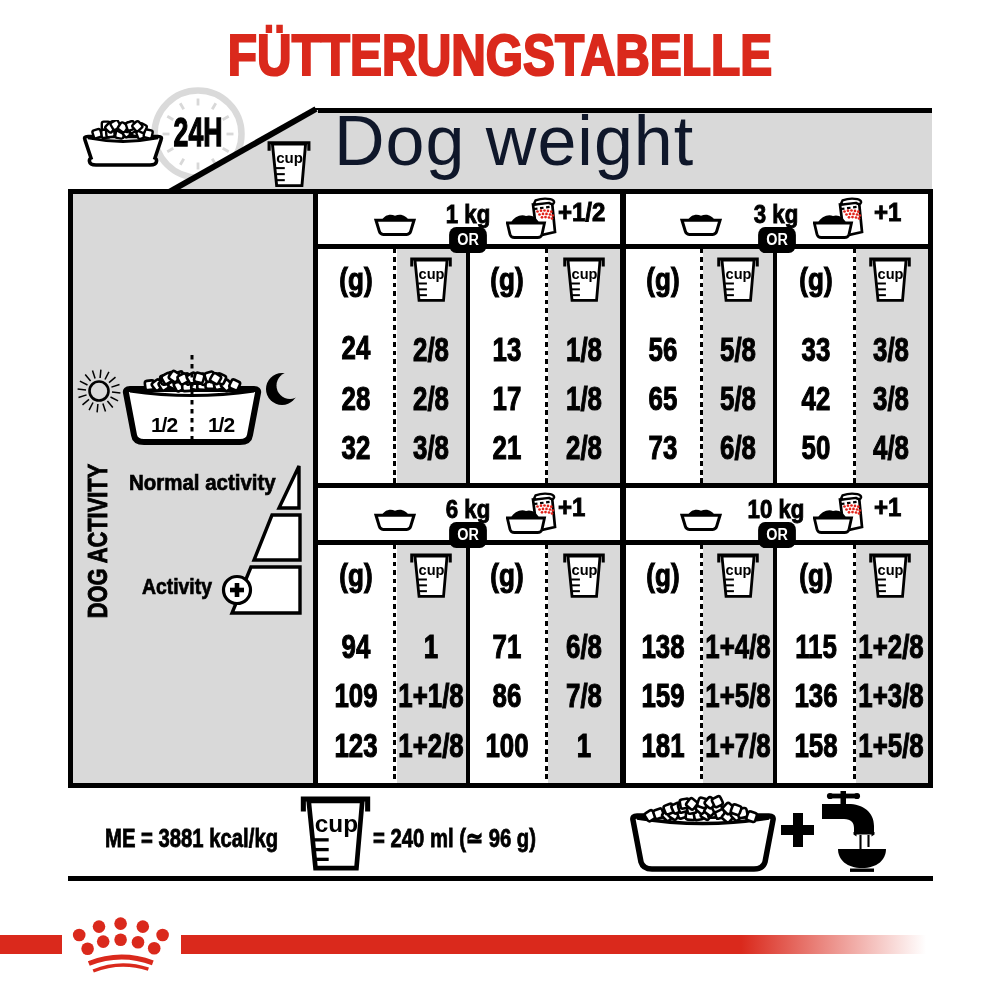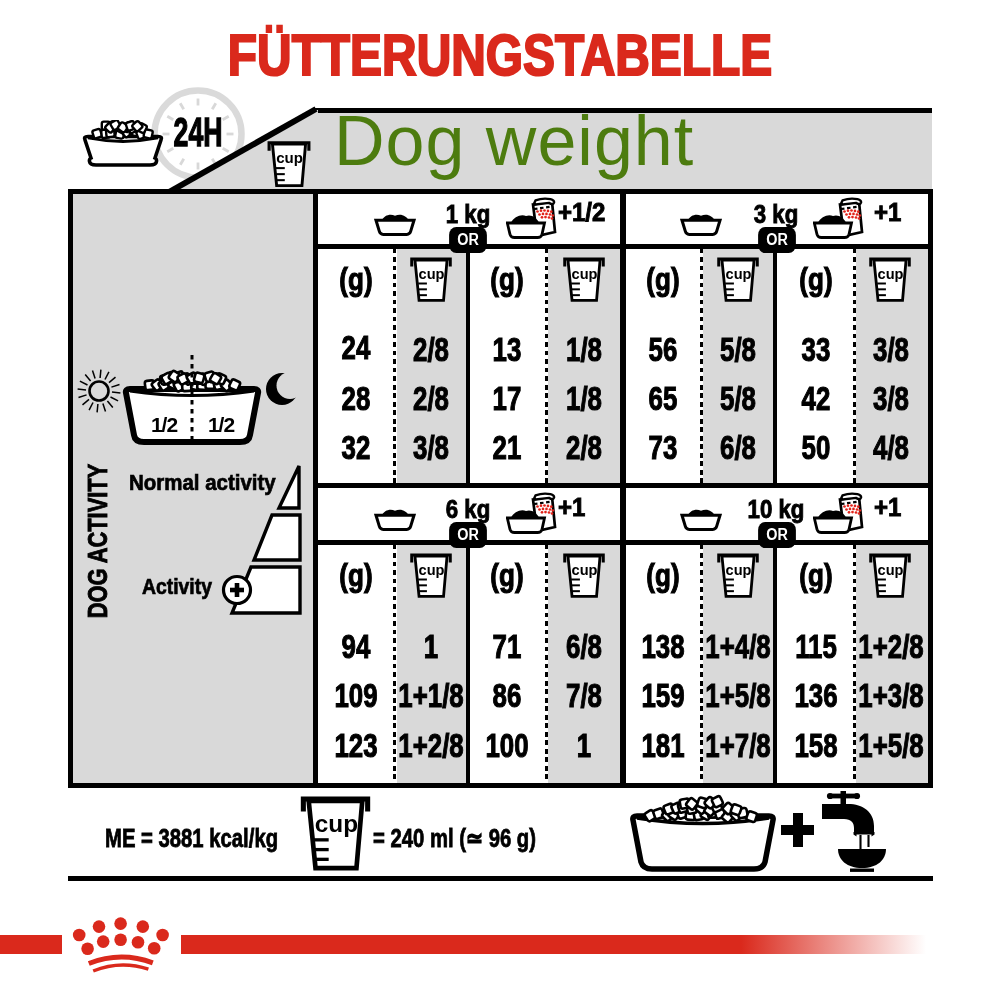--- a/index.html
+++ b/index.html
@@ -65,21 +65,21 @@
       <rect x="45.5" y="1.7" width="8.2" height="8.2" rx="2.0" transform="rotate(72 49.6 5.8)" fill="#fff" stroke="#000" stroke-width="2.4"></rect>
       <rect x="52.2" y="2.1" width="8.2" height="8.2" rx="2.0" transform="rotate(48 56.3 6.2)" fill="#fff" stroke="#000" stroke-width="2.4"></rect>
 </svg>
 
 <div class="abs gray" style="left:313px;top:108px;width:619px;height:85px;"></div>
 
 <div class="ln" style="left:313px;top:108px;width:619px;height:5px;"></div>
 
 <div class="ln" style="left:313px;top:108px;width:5px;height:85px;"></div>
 
-<div class="abs" id="dogweight" style="left:334px;top:106px;font-size:70px;color:#4d7c0f;line-height:1;letter-spacing:1px;">Dog weight</div>
+<div class="abs" id="dogweight" style="left:334px;top:106px;font-size:70px;color:#0f172a;line-height:1;letter-spacing:1px;">Dog weight</div>
 
 <svg class="abs" style="left:166px;top:103px;" width="152" height="91" viewBox="0 0 152 91">
   <polygon points="6,88 149,7 152,7 152,88" fill="#d9d9d9"></polygon>
   <line x1="3" y1="89" x2="150" y2="6" stroke="#000" stroke-width="6"></line>
 </svg>
 
 <div class="ln" style="left:68px;top:189px;width:865px;height:5px;"></div>
 
 <div class="abs gray" style="left:73px;top:194px;width:240px;height:589px;"></div>
 

